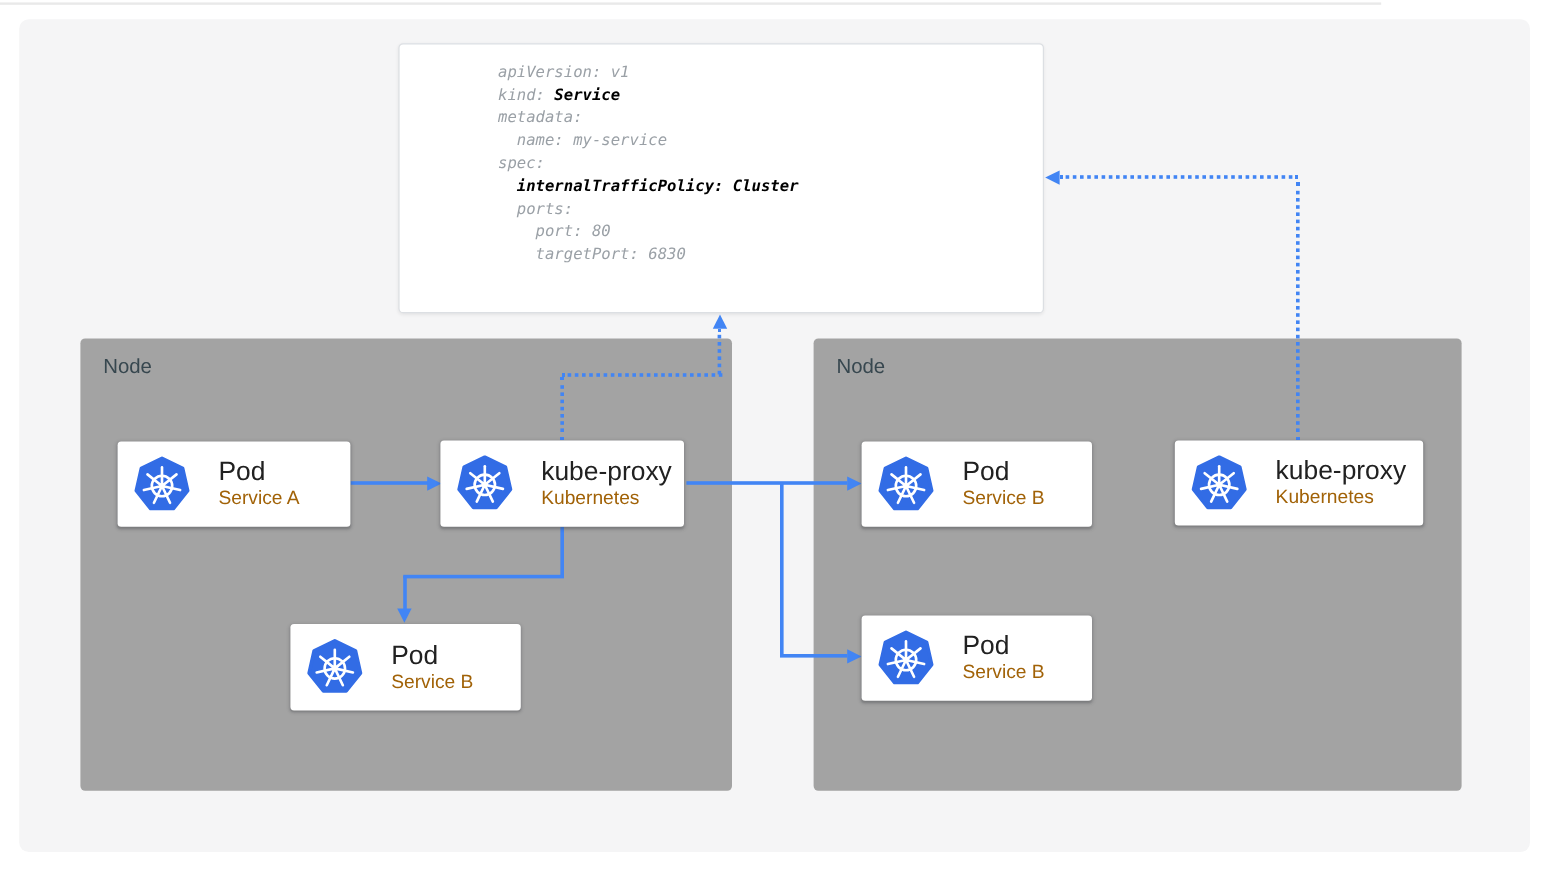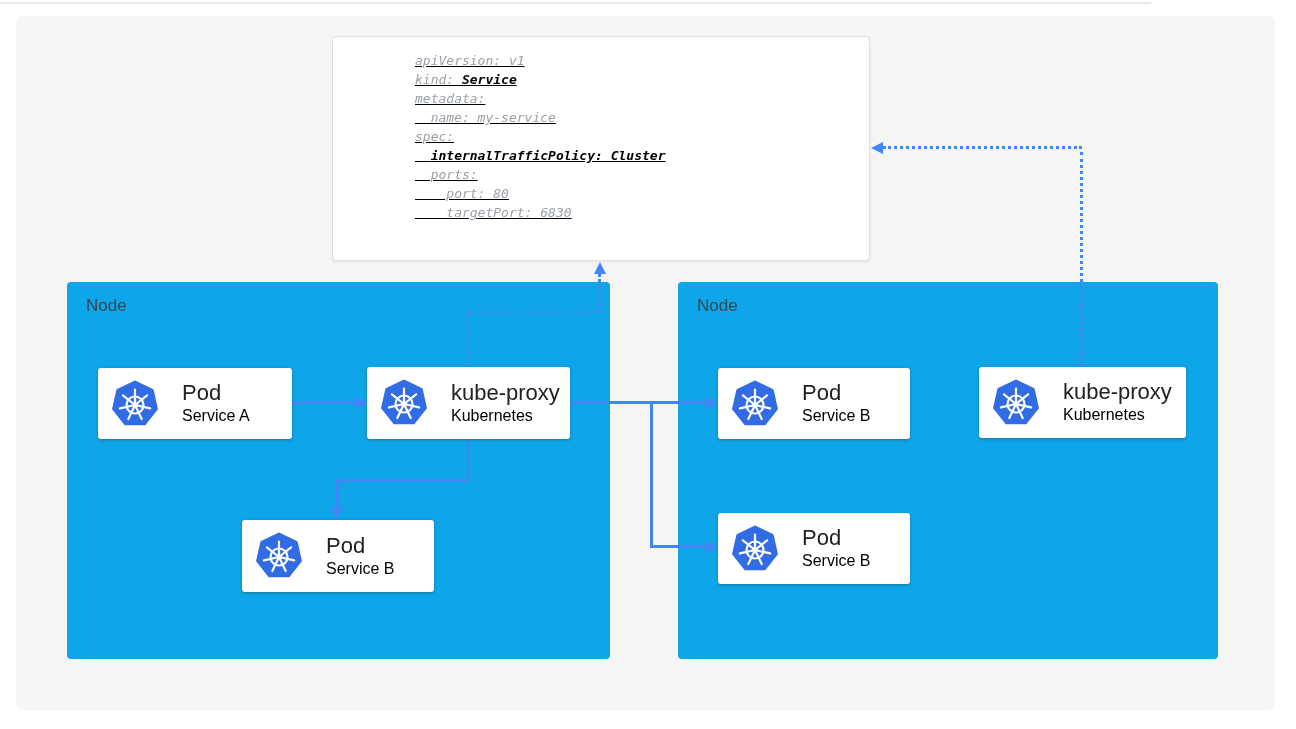--- a/index.html
+++ b/index.html
@@ -16,50 +16,49 @@
   .canvas {
     position:absolute; left:16px; top:16px; width:1259px; height:694px;
     background:#f5f5f6; border-radius:8px;
   }
   
   .code-panel {
     position:absolute; left:332px; top:36px; width:538px; height:225px;
     background:#ffffff; border:1px solid #dcdfe3; border-radius:4px;
     box-shadow:0 1px 3px rgba(0,0,0,0.07);
     padding:14px 0 0 82px;
-    text-decoration:underline;
   }
   .code-line {
     white-space:pre;
     font-family:"DejaVu Sans Mono", monospace;
     font-style:italic;
     font-size:13px; line-height:19px;
     color:#9aa0a6;
   }
   .code-bold { font-weight:bold; color:#000000;margin-top:12px; }
   
   .node {
-    position:absolute; background:#0ea5e9; border-radius:4px;
+    position:absolute; background:#a3a3a3; border-radius:4px;
   }
   .node-left  { left:67px;  top:282px; width:543px; height:377px; }
   .node-right { left:678px; top:282px; width:540px; height:377px; }
   .node-label {
     position:absolute; left:19px; top:14px;
     font-size:17px; color:#37474f;
   }
   
   .card {
     position:absolute; background:#ffffff; border-radius:3px;
     box-shadow:0 1px 2px rgba(60,64,67,0.30), 0 1px 3px 1px rgba(60,64,67,0.13);
     display:flex; align-items:center; padding-left:13px; z-index:5;
   }
   .k8s-icon { width:48px; height:48px; flex:0 0 48px; }
   .card-text { margin-left:23px; }
   .card-title { font-size:22px; color:#212121; line-height:24px; }
-  .card-subtitle { font-size:16px; color:#000000; line-height:21px; }
+  .card-subtitle { font-size:16px; color:#a16207; line-height:21px; }
   
   .h-line { position:absolute; height:3px; background:#4285f4; z-index:3; }
   .v-line { position:absolute; width:3px;  background:#4285f4; z-index:3; }
   .h-dot  { position:absolute; height:0; border-top:3px dotted #4285f4; z-index:3; }
   .v-dot  { position:absolute; width:0;  border-left:3px dotted #4285f4; z-index:3; }
   .arr { position:absolute; width:0; height:0; z-index:4; }
   .arr-right { border-top:6px solid transparent; border-bottom:6px solid transparent; border-left:12px solid #4285f4; }
   .arr-left  { border-top:6px solid transparent; border-bottom:6px solid transparent; border-right:12px solid #4285f4; }
   .arr-down  { border-left:6px solid transparent; border-right:6px solid transparent; border-top:12px solid #4285f4; }
   .arr-up    { border-left:6px solid transparent; border-right:6px solid transparent; border-bottom:12px solid #4285f4; }

